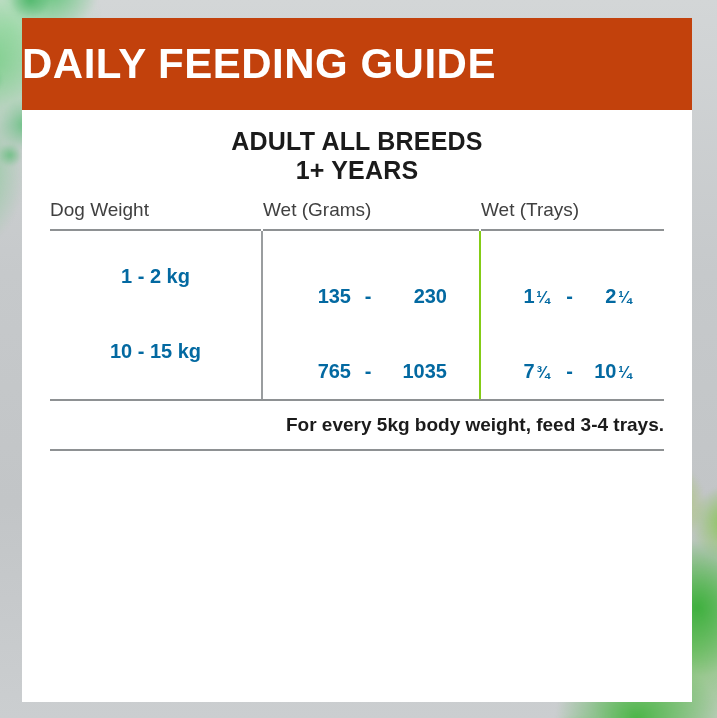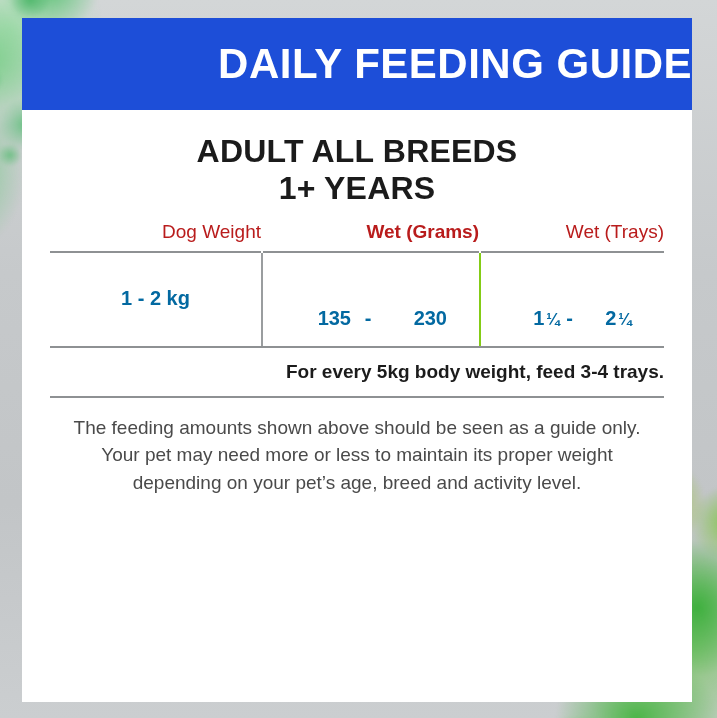--- a/index.html
+++ b/index.html
@@ -80,83 +80,82 @@
     left: 22px;
     top: 18px;
     width: 670px;
     height: 684px;
     background: #ffffff;
     box-shadow: 0 0 0 0 rgba(0,0,0,0);
   }
 
   .banner {
     height: 92px;
-    background: #1d4ed8;
+    background: #c2410c;
     display: flex;
     align-items: center;
-    justify-content: flex-end;
+    justify-content: flex-start;
   }
   .banner-title {
     color: #ffffff;
     font-size: 42px;
     font-weight: bold;
     letter-spacing: .5px;
     line-height: 1;
     white-space: nowrap;
   }
 
   .card-body {
     padding: 0 28px;
   }
 
   .subtitle {
     text-align: center;
     color: #1b1b1b;
     font-weight: bold;
-    font-size: 32px;
+    font-size: 25px;
     line-height: 1.15;
-    margin-top: 23px;
+    margin-top: 17px;
     letter-spacing: .2px;
   }
   .subtitle .l2 { display: block; }
 
   
   .feed-table {
     width: 100%;
     border-collapse: collapse;
     margin-top: 12px;
     table-layout: fixed;
   }
   .feed-table th {
     font-size: 19px;
     font-weight: normal;
-    color: #b91c1c;
+    color: #404040;
     padding: 2px 0 8px;
-    text-align: right;
+    text-align: left;
   }
   .feed-table thead tr {
     border-bottom: 2px solid #8e9193;
   }
   .feed-table td {
     font-size: 20px;
     font-weight: bold;
     color: #0369a1;
     padding: 6px 0;
     text-align: center;
     vertical-align: middle;
   }
   .col-weight { width: 212px; }
   .col-grams  { width: 218px; }
   .col-trays  { width: 184px; }
 
   .feed-table td.c-grams,
   .feed-table th.c-grams {
     border-left: 2px solid #9a9d9f;
     border-right: 2px solid #84cc16;
-    font-weight: bold;
   }
   .feed-table thead th.c-grams { border-color: transparent; }
   .feed-table tbody tr:first-child td { padding-top: 14px; }
   .feed-table tbody tr:last-child td { padding-bottom: 16px; }
 
   .rng {
     display: flex;
     align-items: baseline;
     justify-content: center;
     white-space: nowrap;
@@ -170,21 +169,21 @@
   .rng .dash {
     display: inline-block;
     width: 34px;
     text-align: center;
   }
   .rng .hi {
     display: inline-block;
     text-align: right;
     min-width: 62px;
   }
-  .rng-trays .lo { min-width: 46px; }
+  .rng-trays .lo { min-width: 46px; text-align: center; }
   .rng-trays .dash { width: 20px; }
   .rng-trays .hi { min-width: 52px; }
   .frac { font-size: 16px; }
 
   .rule {
     border: 0;
     border-top: 2px solid #8e9193;
     margin: 0;
   }
 
@@ -255,27 +254,43 @@
               <span class="rng rng-trays">
                 <span class="lo"><span>1</span> <span class="frac">¼</span></span>
                 <span class="dash">-</span>
                 <span class="hi"><span>2</span> <span class="frac">¼</span></span>
               </span>
             </td>
           </tr>
 
 
 
+          <tr>
+            <td>10 - 15 kg</td>
+            <td class="c-grams">
+              <span class="rng">
+                <span class="lo">765</span>
+                <span class="dash">-</span>
+                <span class="hi">1035</span>
+              </span>
+            </td>
+            <td>
+              <span class="rng rng-trays">
+                <span class="lo"><span>7</span> <span class="frac">¾</span></span>
+                <span class="dash">-</span>
+                <span class="hi"><span>10</span> <span class="frac">¼</span></span>
+              </span>
+            </td>
+          </tr>
 
         </tbody>
       </table>
 
       <hr class="rule">
 
       <div class="note-bold">For every 5kg body weight, feed 3-4 trays.</div>
 
       <hr class="rule">
 
-      <div class="disclaimer">The feeding amounts shown above should be seen as a guide only. Your pet may need more or less to maintain its proper weight depending on your pet’s age, breed and activity level.</div>
 
     </div>
   </div>
 </div>
 
 </body></html>

